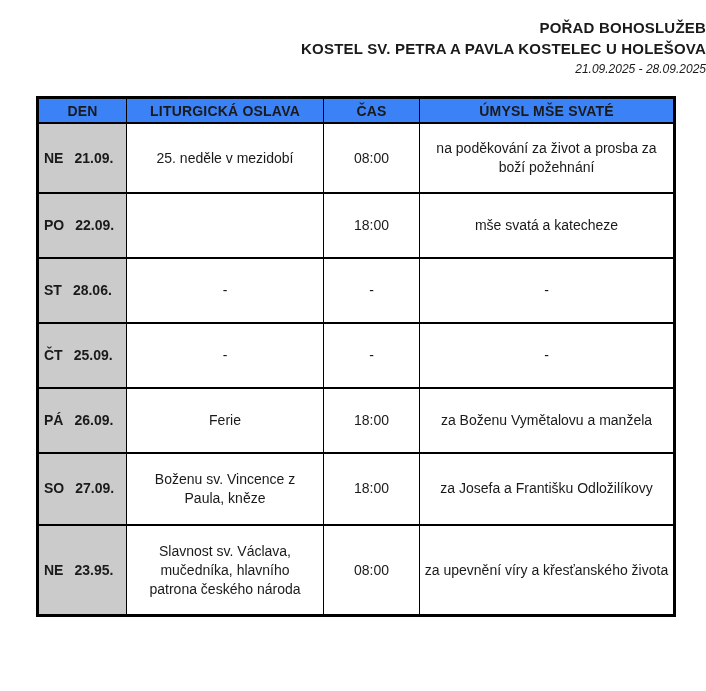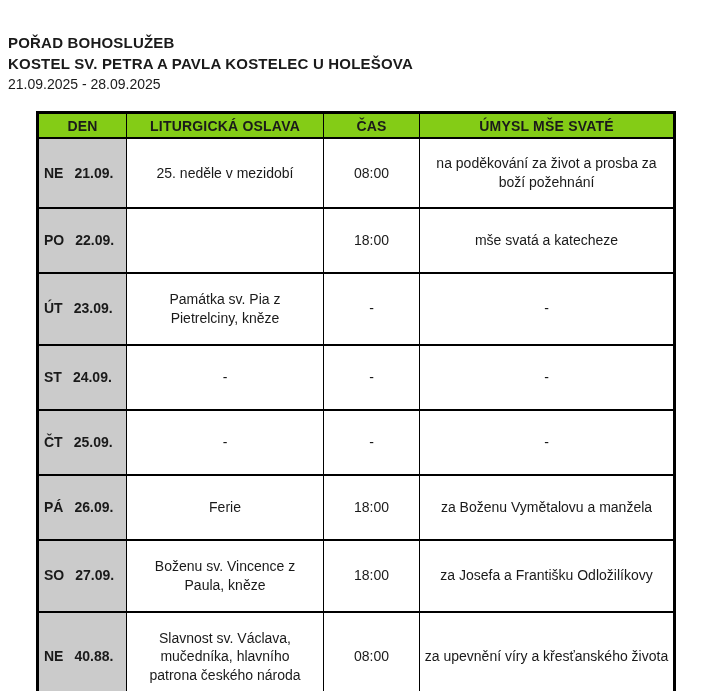--- a/index.html
+++ b/index.html
@@ -8,51 +8,52 @@
     background: #ffffff;
   }
   body {
     width: 706px;
     height: 691px;
     font-family: "Liberation Sans", sans-serif;
     color: #1a1a1a;
     overflow: hidden;
   }
   .doc-header {
-    padding-top: 32px;
-    text-align: left;
+    padding-top: 17px;
+    text-align: right;
     margin-bottom: 16px;
     margin-left: 8px;
   }
   .doc-title,
   .doc-subtitle {
     font-size: 15px;
     font-weight: bold;
     line-height: 21px;
     letter-spacing: 0.2px;
   }
   .doc-daterange {
-    font-size: 14px;
+    font-size: 12px;
     font-weight: normal;
     line-height: 21px;
+    font-style: italic;
   }
   table.schedule {
     border-collapse: collapse;
     table-layout: fixed;
     margin-left: 36px;
     width: 637px;
     border: 3px solid #000000;
   }
   .schedule col.c-den  { width: 89px;  }
   .schedule col.c-lit  { width: 197px; }
   .schedule col.c-cas  { width: 96px;  }
   .schedule col.c-umysl{ width: 255px; }
 
   .schedule th {
-    background: #84cc16;
+    background: #3b82f6;
     font-size: 14px;
     font-weight: bold;
     text-align: center;
     height: 23px;
     border-left: 1px solid #000;
     border-right: 1px solid #000;
     border-bottom: 2px solid #000;
     padding: 0;
     letter-spacing: 0.2px;
   }
@@ -121,32 +122,24 @@
 
   <tr>
     <td class="day-cell">
       <span class="day-abbr">PO</span><span class="day-date">22.09.</span>
     </td>
     <td class="celebration-cell"></td>
     <td class="time-cell">18:00</td>
     <td class="intention-cell">mše svatá a katecheze</td>
   </tr>
 
-  <tr>
-    <td class="day-cell">
-      <span class="day-abbr">ÚT</span><span class="day-date">23.09.</span>
-    </td>
-    <td class="celebration-cell">Památka sv. Pia z Pietrelciny, kněze</td>
-    <td class="time-cell">-</td>
-    <td class="intention-cell">-</td>
-  </tr>
 
   <tr>
     <td class="day-cell">
-      <span class="day-abbr">ST</span><span class="day-date">24.09.</span>
+      <span class="day-abbr">ST</span><span class="day-date">28.06.</span>
     </td>
     <td class="celebration-cell">-</td>
     <td class="time-cell">-</td>
     <td class="intention-cell">-</td>
   </tr>
 
   <tr>
     <td class="day-cell">
       <span class="day-abbr">ČT</span><span class="day-date">25.09.</span>
     </td>
@@ -168,21 +161,21 @@
     <td class="day-cell">
       <span class="day-abbr">SO</span><span class="day-date">27.09.</span>
     </td>
     <td class="celebration-cell">Boženu sv. Vincence z Paula, kněze</td>
     <td class="time-cell">18:00</td>
     <td class="intention-cell">za Josefa a Františku Odložilíkovy</td>
   </tr>
 
   <tr>
     <td class="day-cell">
-      <span class="day-abbr">NE</span><span class="day-date">40.88.</span>
+      <span class="day-abbr">NE</span><span class="day-date">23.95.</span>
     </td>
     <td class="celebration-cell">Slavnost sv. Václava, mučedníka, hlavního patrona českého národa</td>
     <td class="time-cell">08:00</td>
     <td class="intention-cell">za upevnění víry a křesťanského života</td>
   </tr>
 </tbody>
   </table>
 
 </div>
 

